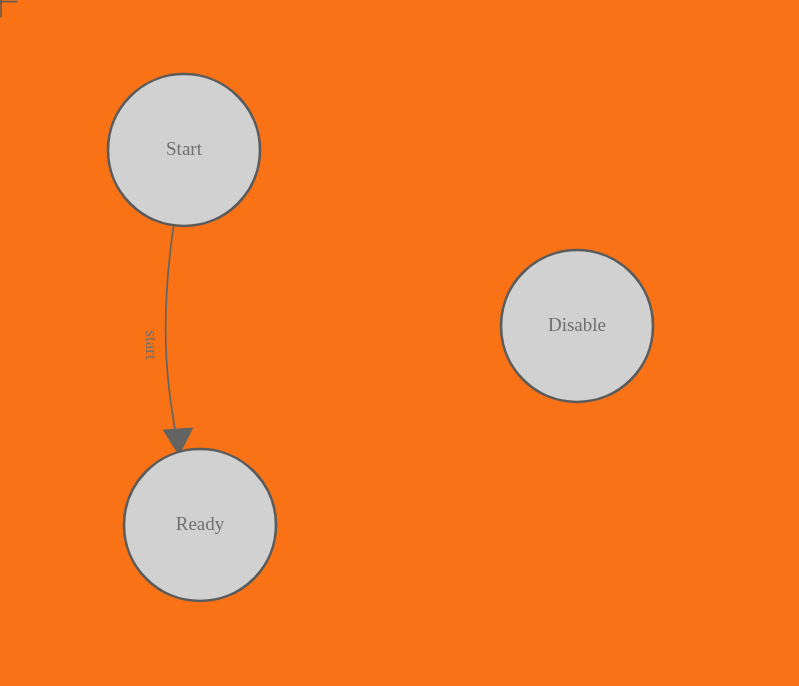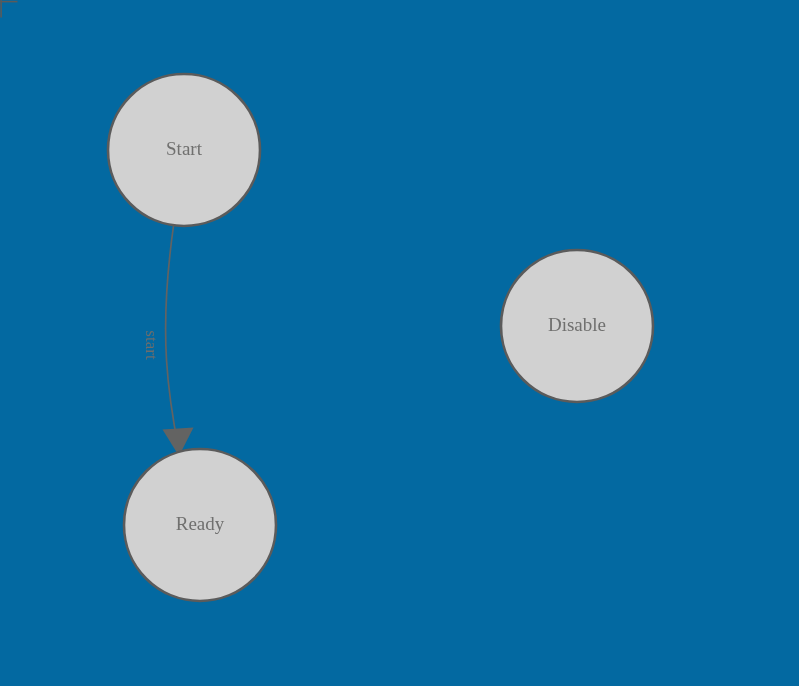--- a/index.html
+++ b/index.html
@@ -11,21 +11,21 @@
   body {
     width: 799px;
     height: 686px;
     overflow: hidden;
     font-family: "Liberation Serif", "DejaVu Serif", serif;
   }
   #canvas {
     position: relative;
     width: 799px;
     height: 686px;
-    background: #0369a1;
+    background: #f97316;
   }
   #diagram-svg {
     position: absolute;
     top: 0;
     left: 0;
     width: 799px;
     height: 686px;
     display: block;
   }
   .state-label {

